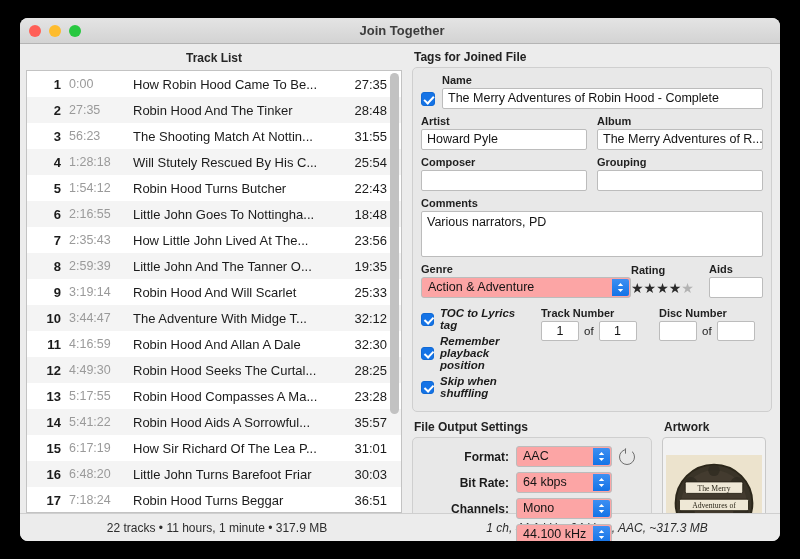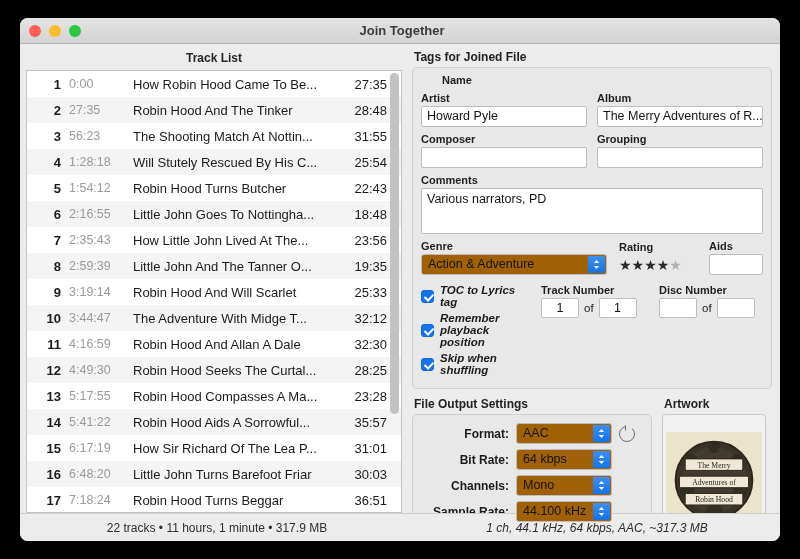--- a/index.html
+++ b/index.html
@@ -169,21 +169,21 @@
   #comments {
     background: #fff; border: 1px solid #bcbcbc; border-radius: 2px;
     height: 46px;
     font-size: 12.5px; color: #141414;
     padding: 3px 5px;
   }
 
   
   .popup {
     position: relative;
-    background: #a16207;
+    background: #fca5a5;
     border: 1px solid #bcbcbc;
     border-radius: 3px;
     height: 21px;
     font-size: 12.5px; color: #141414;
     padding: 0 26px 0 6px;
     line-height: 19px;
     white-space: nowrap; overflow: hidden;
   }
   .popup .arrow-box {
     position: absolute; right: 1px; top: 1px; bottom: 1px;
@@ -388,20 +388,24 @@
         </div>
       </div>
     </div>
 
     <div id="right">
 
       <div class="group-label">Tags for Joined File</div>
       <div class="panel">
 
         <div class="name-indent fld-label">Name</div>
+        <div class="name-line">
+          <div class="chk"></div>
+          <div class="tinput">The Merry Adventures of Robin Hood - Complete</div>
+        </div>
 
         <div class="row2" style="margin-top:6px;">
           <div>
             <div class="fld-label">Artist</div>
             <div class="tinput">Howard Pyle</div>
           </div>
           <div>
             <div class="fld-label">Album</div>
             <div class="tinput">The Merry Adventures of R...</div>
           </div>
@@ -416,21 +420,21 @@
             <div class="fld-label">Grouping</div>
             <div class="tinput"></div>
           </div>
         </div>
 
         <div style="margin-top:6px;">
           <div class="fld-label">Comments</div>
           <div id="comments">Various narrators, PD</div>
         </div>
 
-        <div style="display:flex; gap:12px; align-items:flex-end; margin-top:6px;">
+        <div style="display:flex; align-items:flex-end; margin-top:6px;">
           <div style="flex:1 1 auto; min-width:0;">
             <div class="fld-label">Genre</div>
             <div class="popup">
               <span>Action &amp; Adventure</span>
               <span class="arrow-box">
                 <svg width="9" height="11" viewBox="0 0 9 11">
                   <path d="M4.5 1 L7.2 4 L1.8 4 Z" fill="#fff"></path>
                   <path d="M4.5 10 L1.8 7 L7.2 7 Z" fill="#fff"></path>
                 </svg>
               </span>

